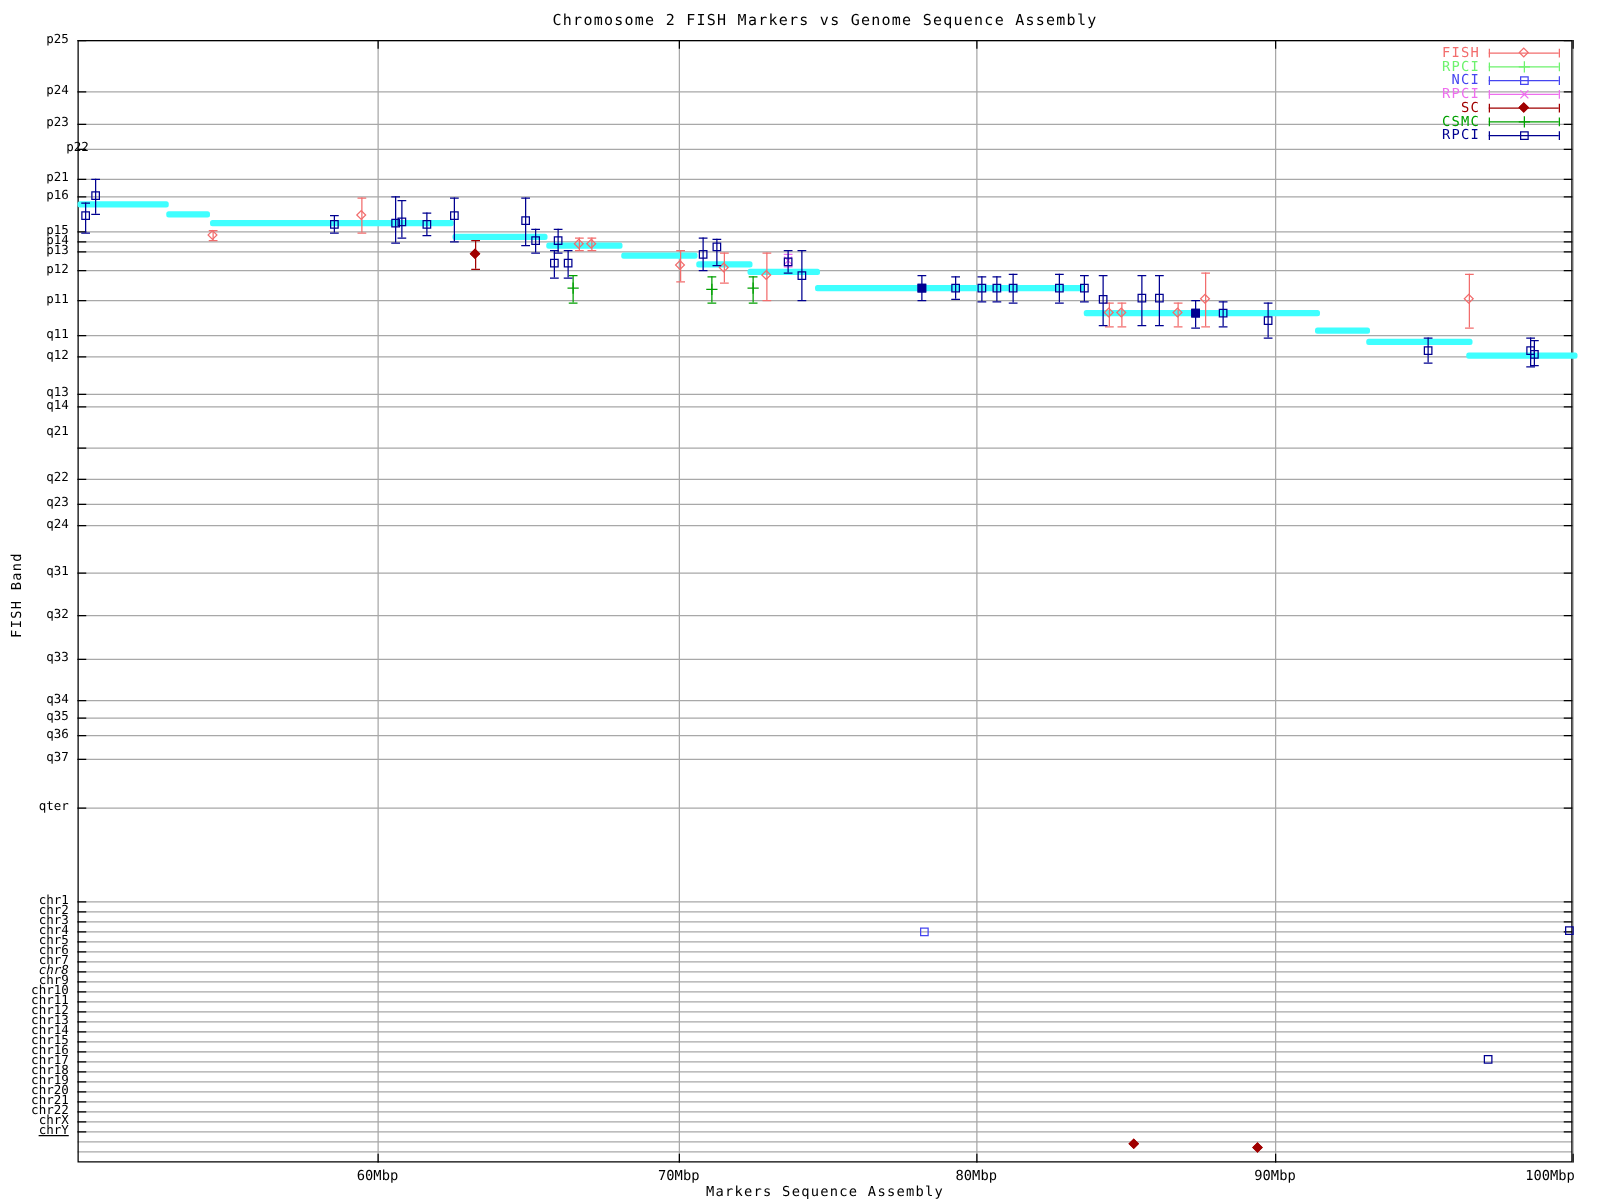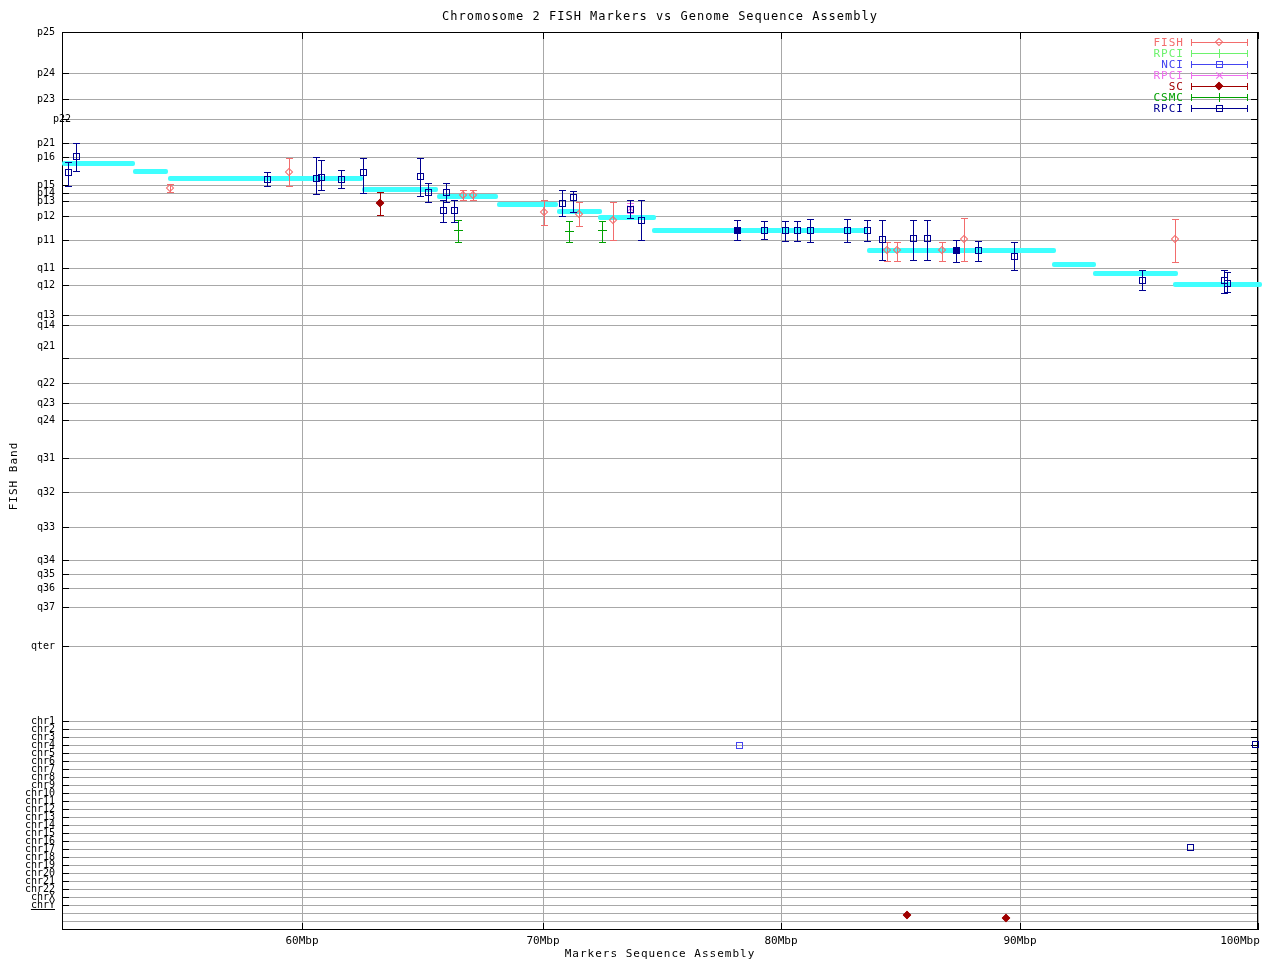--- a/index.html
+++ b/index.html
@@ -172,21 +172,21 @@
       <div style="position: absolute; left: 62px; top: 761px; width: 7px; height: 1px; background: rgb(0, 0, 0);"></div>
       <div style="position: absolute; left: 1251px; top: 761px; width: 7px; height: 1px; background: rgb(0, 0, 0);"></div>
       <div class="tick-label-y" style="left: 0px; top: 761px; width: 55px; position: absolute;">chr6</div>
       <div style="position: absolute; left: 62px; top: 769px; width: 1196px; height: 1px; background: rgb(168, 168, 168);"></div>
       <div style="position: absolute; left: 62px; top: 769px; width: 7px; height: 1px; background: rgb(0, 0, 0);"></div>
       <div style="position: absolute; left: 1251px; top: 769px; width: 7px; height: 1px; background: rgb(0, 0, 0);"></div>
       <div class="tick-label-y" style="left: 0px; top: 769px; width: 55px; position: absolute;">chr7</div>
       <div style="position: absolute; left: 62px; top: 777px; width: 1196px; height: 1px; background: rgb(168, 168, 168);"></div>
       <div style="position: absolute; left: 62px; top: 777px; width: 7px; height: 1px; background: rgb(0, 0, 0);"></div>
       <div style="position: absolute; left: 1251px; top: 777px; width: 7px; height: 1px; background: rgb(0, 0, 0);"></div>
-      <div class="tick-label-y" style="left: 0px; top: 777px; width: 55px; position: absolute;">chr8</div>
+      <div class="tick-label-y" style="left: 0px; top: 777px; width: 55px; position: absolute; font-style: italic;">chr8</div>
       <div style="position: absolute; left: 62px; top: 785px; width: 1196px; height: 1px; background: rgb(168, 168, 168);"></div>
       <div style="position: absolute; left: 62px; top: 785px; width: 7px; height: 1px; background: rgb(0, 0, 0);"></div>
       <div style="position: absolute; left: 1251px; top: 785px; width: 7px; height: 1px; background: rgb(0, 0, 0);"></div>
       <div class="tick-label-y" style="left: 0px; top: 785px; width: 55px; position: absolute;">chr9</div>
       <div style="position: absolute; left: 62px; top: 793px; width: 1196px; height: 1px; background: rgb(168, 168, 168);"></div>
       <div style="position: absolute; left: 62px; top: 793px; width: 7px; height: 1px; background: rgb(0, 0, 0);"></div>
       <div style="position: absolute; left: 1251px; top: 793px; width: 7px; height: 1px; background: rgb(0, 0, 0);"></div>
       <div class="tick-label-y" style="left: 0px; top: 793px; width: 55px; position: absolute;">chr10</div>
       <div style="position: absolute; left: 62px; top: 801px; width: 1196px; height: 1px; background: rgb(168, 168, 168);"></div>
       <div style="position: absolute; left: 62px; top: 801px; width: 7px; height: 1px; background: rgb(0, 0, 0);"></div>

